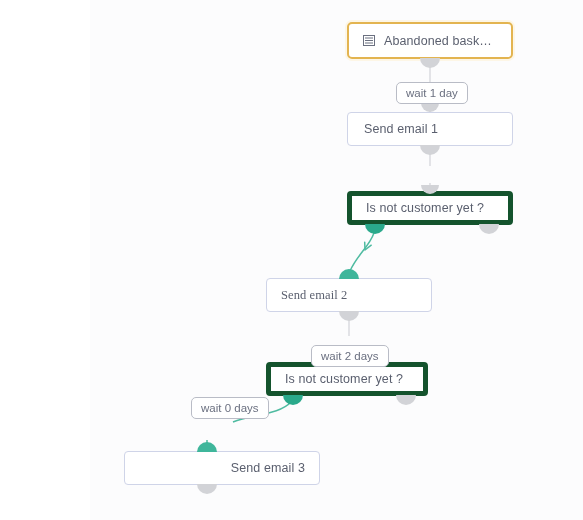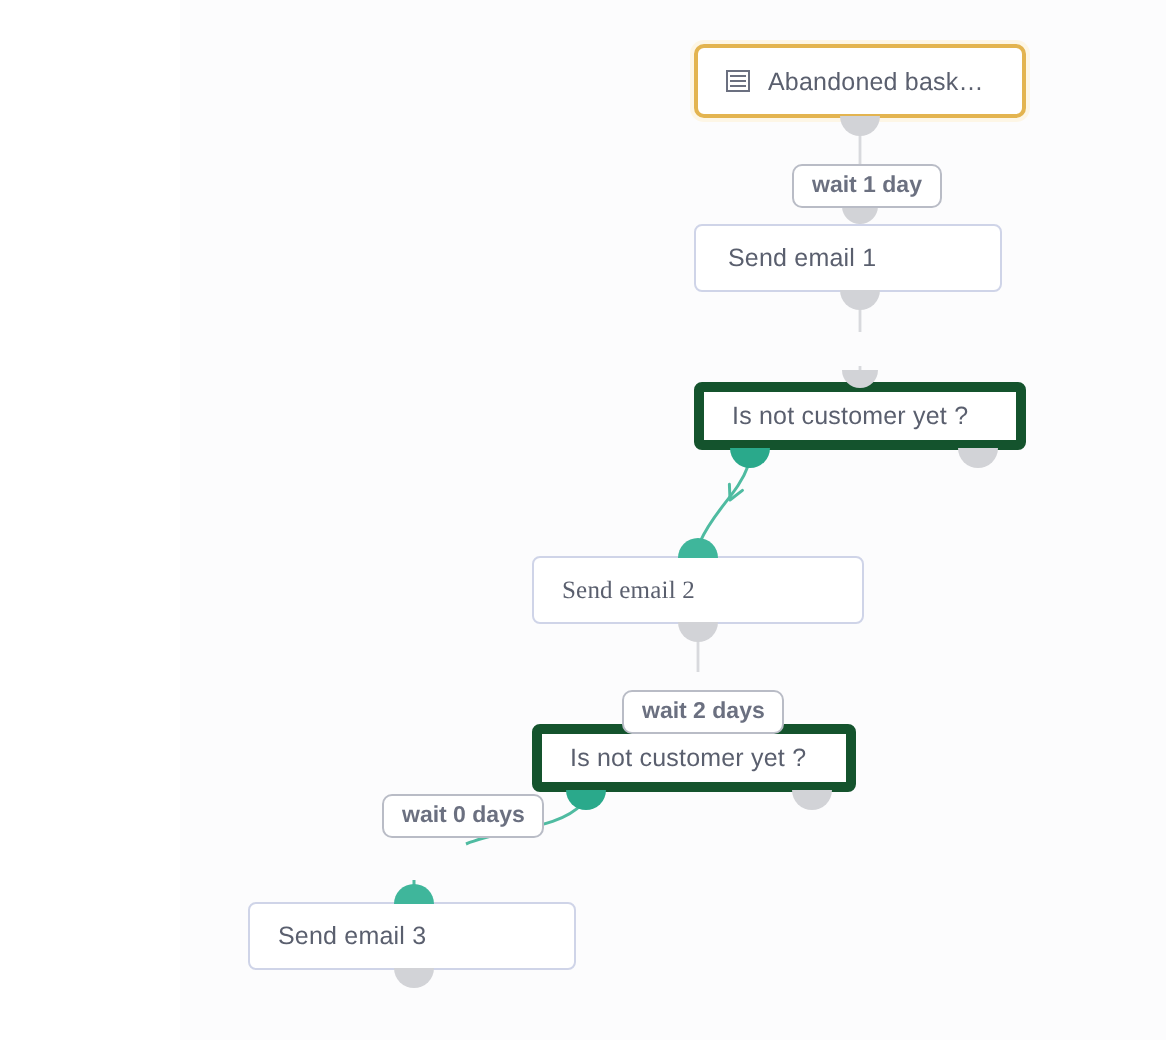--- a/index.html
+++ b/index.html
@@ -102,21 +102,20 @@
     border: 1px solid #b9bcc6;
     border-radius: 5px;
     display: flex;
     align-items: center;
     justify-content: center;
     padding: 0 9px;
     font-size: 11.5px;
     color: #6b7080;
     white-space: nowrap;
     z-index: 3;
-    font-weight: bold;
   }
 
   
   .handle {
     position: absolute;
     width: 20px;
     height: 10px;
     background: #d2d3d7;
     z-index: 2;
   }
@@ -178,21 +177,21 @@
       </svg>
       <span class="node-label">Abandoned baskets c...</span>
     </div>
     <div class="handle bottom" style="left:420px; top:58px;"></div>
 
     <div class="wait-pill" style="left:396px; top:82px;">
       <span>wait 1 day</span>
     </div>
     <div class="handle bottom pill-handle" style="left:421px; top:103px;"></div>
 
-    <div class="node node-email" style="left:347px; top:112px; width:154px; height:34px;padding-left:16px;">
+    <div class="node node-email" style="left:347px; top:112px; width:166px; height:34px;padding-left:16px;">
       <span class="node-label">Send email 1</span>
     </div>
     <div class="handle bottom" style="left:420px; top:145px;"></div>
 
     <div class="handle bottom pill-handle" style="left:421px; top:185px;"></div>
 
     <div class="node node-condition" style="left:347px; top:191px; width:166px; height:34px;">
       <span class="node-label">Is not customer yet ?</span>
     </div>
     <div class="handle bottom teal" style="left:365px; top:224px;"></div>
@@ -213,19 +212,19 @@
       <span class="node-label">Is not customer yet ?</span>
     </div>
     <div class="handle bottom teal" style="left:283px; top:395px;"></div>
     <div class="handle bottom" style="left:396px; top:395px;"></div>
 
     <div class="wait-pill" style="left:191px; top:397px;justify-content:center;">
       <span>wait 0 days</span>
     </div>
 
     <div class="handle top teal-soft" style="left:197px; top:442px;"></div>
-    <div class="node node-email" style="left:124px; top:451px; width:164px; height:34px;">
+    <div class="node node-email" style="left:124px; top:451px; width:196px; height:34px;justify-content:flex-end;">
       <span class="node-label">Send email 3</span>
     </div>
     <div class="handle bottom" style="left:197px; top:484px;"></div>
 
   </div>
 </div>
 
 </body></html>

